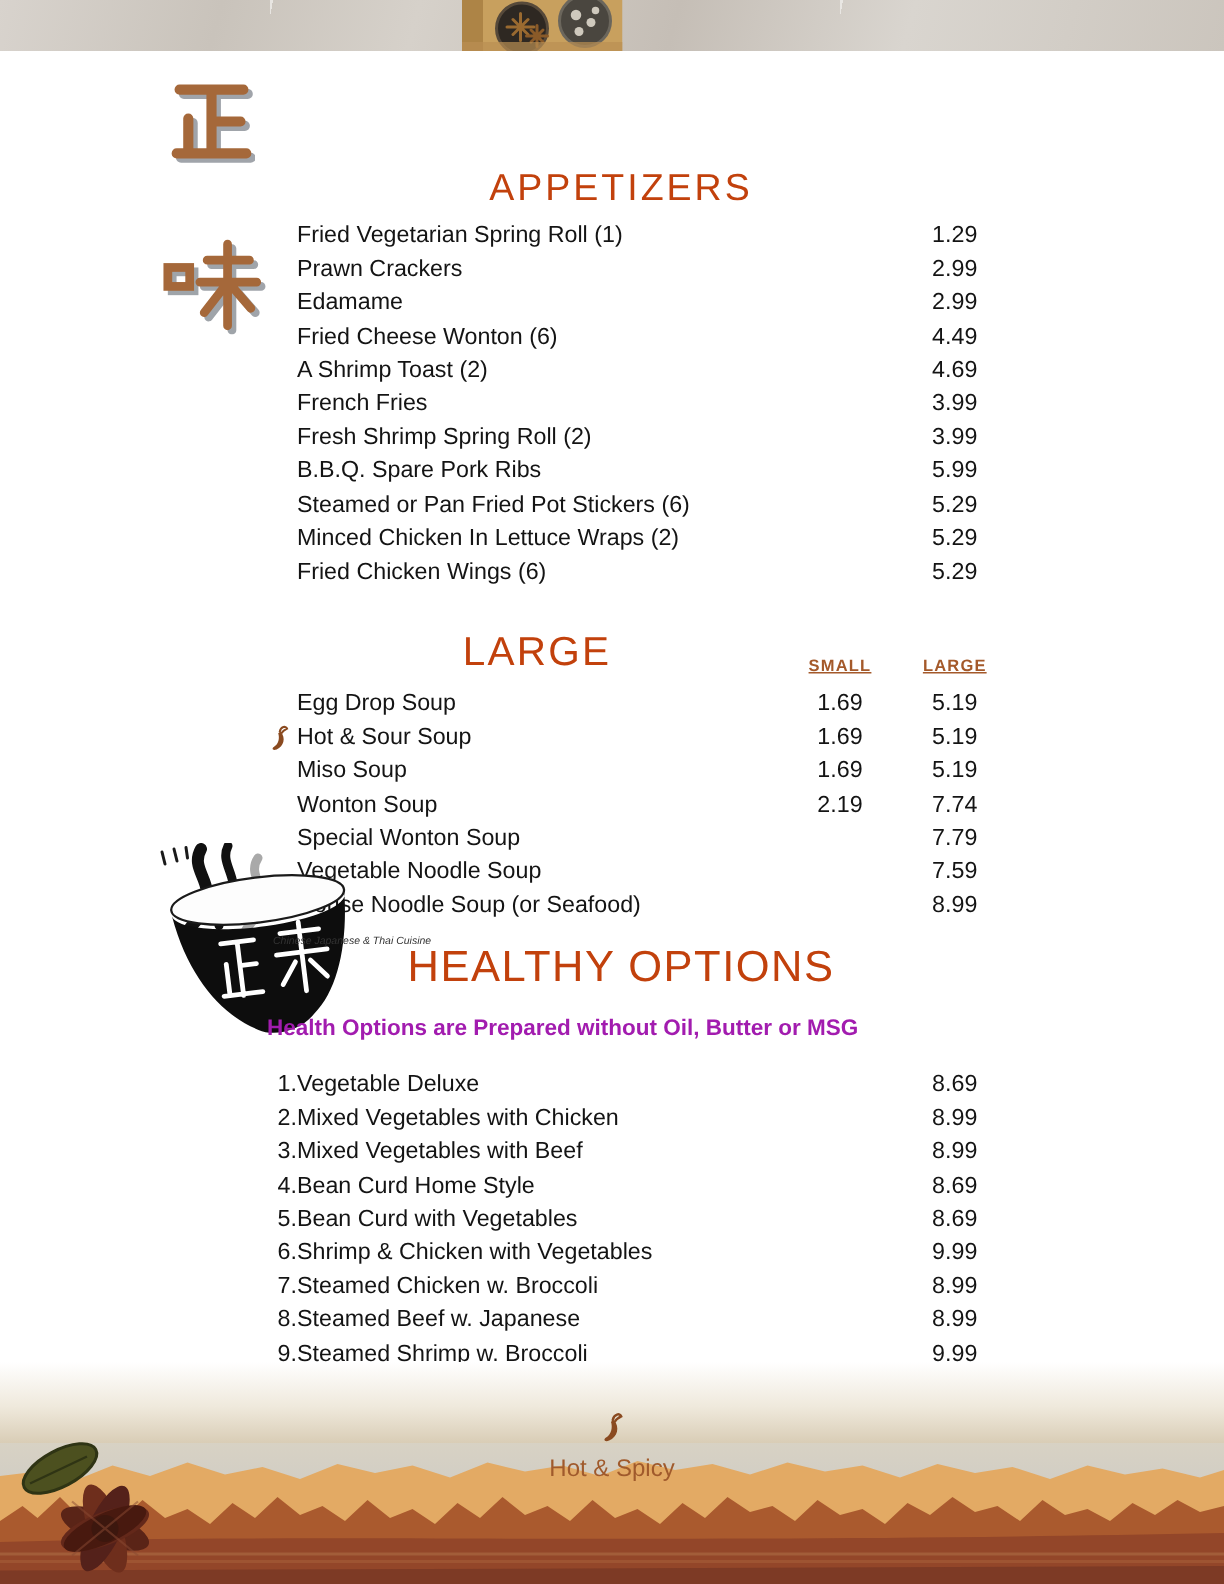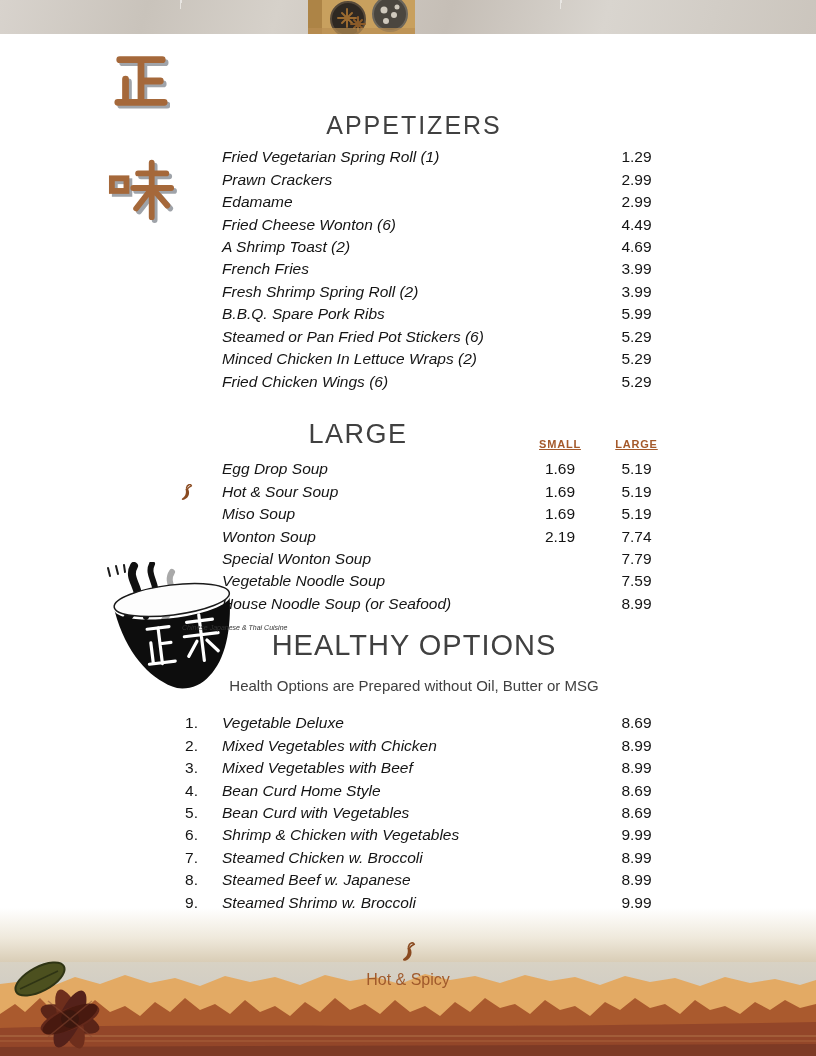--- a/index.html
+++ b/index.html
@@ -13,36 +13,36 @@
       linear-gradient(100deg, rgba(255,255,255,.5) 0 2px, rgba(255,255,255,0) 2px) 560px 0/200px 100% no-repeat,
       linear-gradient(105deg,#d8d3cd 0%,#c9c3bb 18%,#d6d1ca 34%,#c5beb6 55%,#d9d5cf 74%,#cbc5bd 100%);}
   .banner-photo{position:absolute;left:308px;top:0;}
 
   
   .char{position:absolute;}
   .char-1{left:112px;top:52px;}
   .char-2{left:106px;top:155px;}
 
   
-  .menu-h1{position:absolute;margin:0;text-align:center;color:#404040;font-weight:400;}
+  .menu-h1{position:absolute;margin:0;text-align:center;color:#c2410c;font-weight:400;}
   #appetizers-title{left:178px;top:111px;width:472px;font-size:25px;letter-spacing:2px;}
   #soups-title{left:178px;top:419px;width:360px;font-size:27px;letter-spacing:1.5px;}
   #healthy-title{left:178px;top:629px;width:472px;font-size:29px;letter-spacing:1px;}
-  .subtitle{position:absolute;left:178px;top:677px;width:472px;text-align:center;
-            color:#404040;font-size:15px;font-weight:400;}
+  .subtitle{position:absolute;left:178px;top:677px;width:472px;
+            color:#a21caf;font-size:15px;font-weight:700;}
 
   
   .list{position:absolute;left:178px;width:497px;}
   #appetizers-list{top:146px;}
   #soups-list{top:458px;}
   #healthy-list{top:712px;}
   .row{display:flex;align-items:center;height:22.45px;font-size:15.5px;}
   .cell{display:block;}
   .cell.num{width:20px;text-align:right;flex:0 0 auto;position:relative;}
-  .cell.name{flex:1 1 auto;margin-left:24px;white-space:nowrap;font-style:italic;}
+  .cell.name{flex:1 1 auto;white-space:nowrap;}
   .cell.small{width:76px;text-align:center;flex:0 0 auto;}
   .cell.large{width:77px;text-align:center;flex:0 0 auto;}
   .chili{position:absolute;left:2px;top:50%;transform:translateY(-50%);}
 
   .col-headers{position:absolute;left:178px;top:438px;width:497px;display:flex;justify-content:flex-end;}
   .colhead{color:#a4592a;font-size:11px;font-weight:700;letter-spacing:.8px;text-decoration:underline;}
 
   
   .logo-svg{position:absolute;left:100px;top:562px;}
   .cuisine-text{position:absolute;left:182px;top:624px;width:95px;font-size:7px;color:#333;

